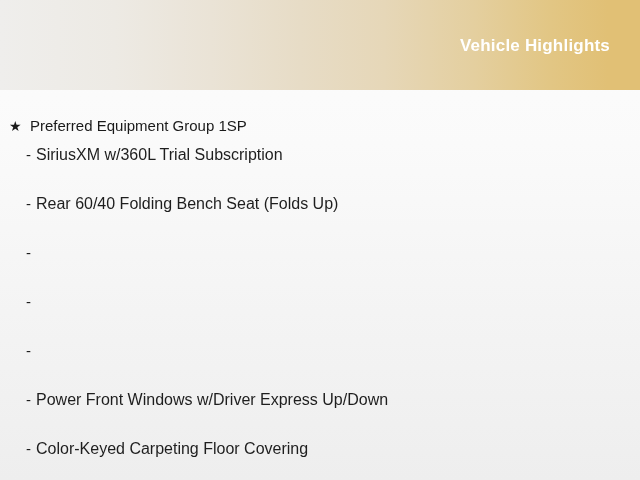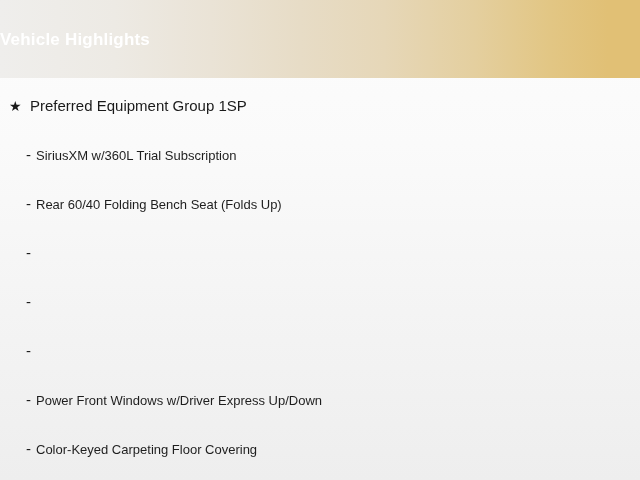--- a/index.html
+++ b/index.html
@@ -22,33 +22,34 @@
     background: linear-gradient(to bottom, #fdfdfd 0%, #fafafa 30%, #f4f4f4 65%, #eeeeee 100%);
     overflow: hidden;
   }
 
   
   #header {
     position: absolute;
     left: 0;
     top: 0;
     width: 640px;
-    height: 78px;
+    height: 90px;
     background: linear-gradient(to right,
         #efeeec 0%,
         #edeae4 18%,
         #eae3d6 33%,
         #e7dcc6 47%,
         #e6d7b8 60%,
         #e4cf9f 74%,
         #e2c684 86%,
         #e1c075 95%,
         #e1c075 100%);
     display: flex;
     align-items: center;
+    justify-content: flex-end;
     box-sizing: border-box;
     padding-right: 30px;
   }
 
   #header-title {
     color: #ffffff;
     font-size: 17px;
     font-weight: bold;
     letter-spacing: 0.2px;
     line-height: 1;
@@ -90,28 +91,29 @@
   }
 
   .hl-dash {
     font-size: 15px;
     color: #1e1e1e;
     line-height: 20px;
     padding-right: 5px;
   }
 
   .hl-text {
-    font-size: 13px;
+    font-size: 16px;
     color: #1e1e1e;
     line-height: 20px;
   }
 
   .hl-text.is-primary {
     font-size: 15px;
     color: #1a1a1a;
+    margin-top: 20px;
   }
 </style>
 </head>
 <body>
 
 <div id="page">
 
   <div id="header">
     <div id="header-title">Vehicle Highlights</div>
   </div>

